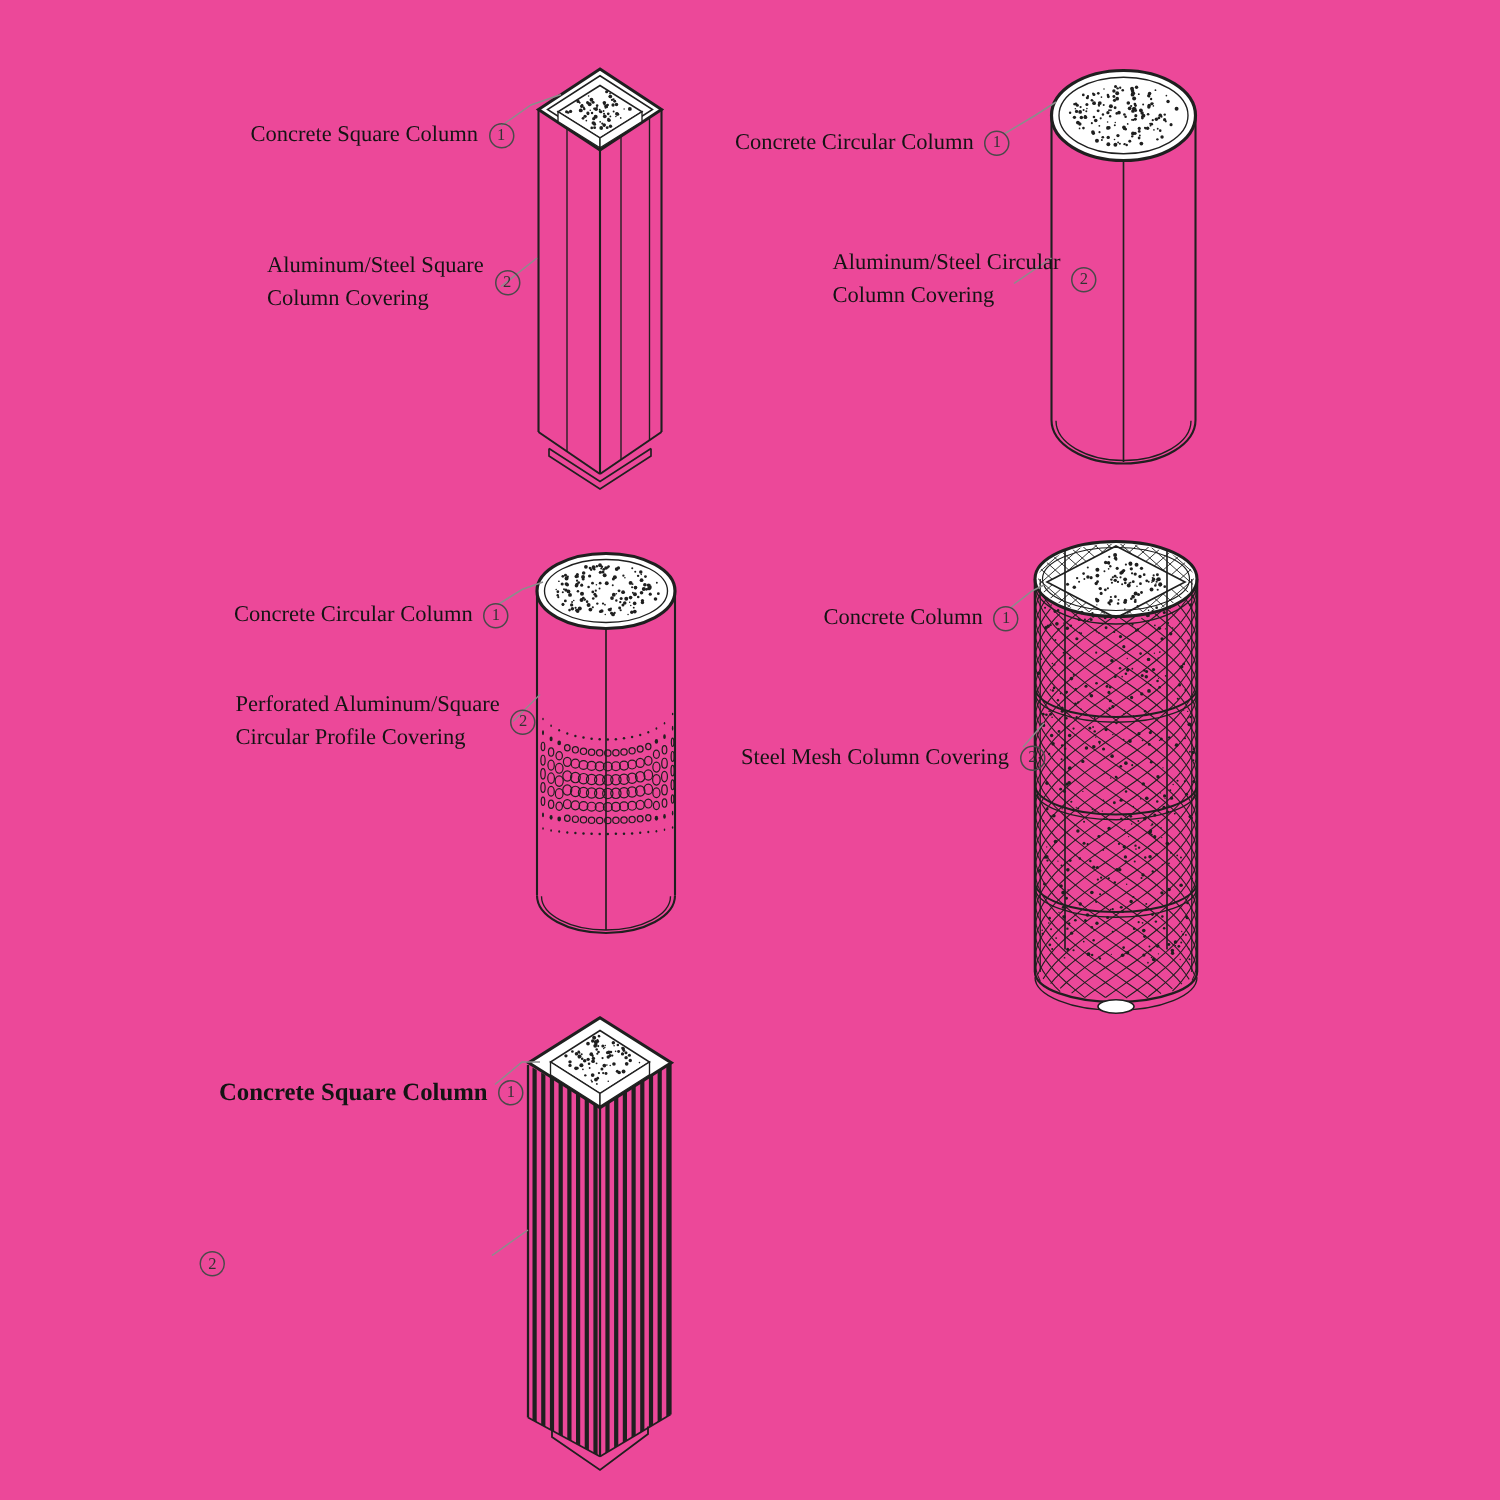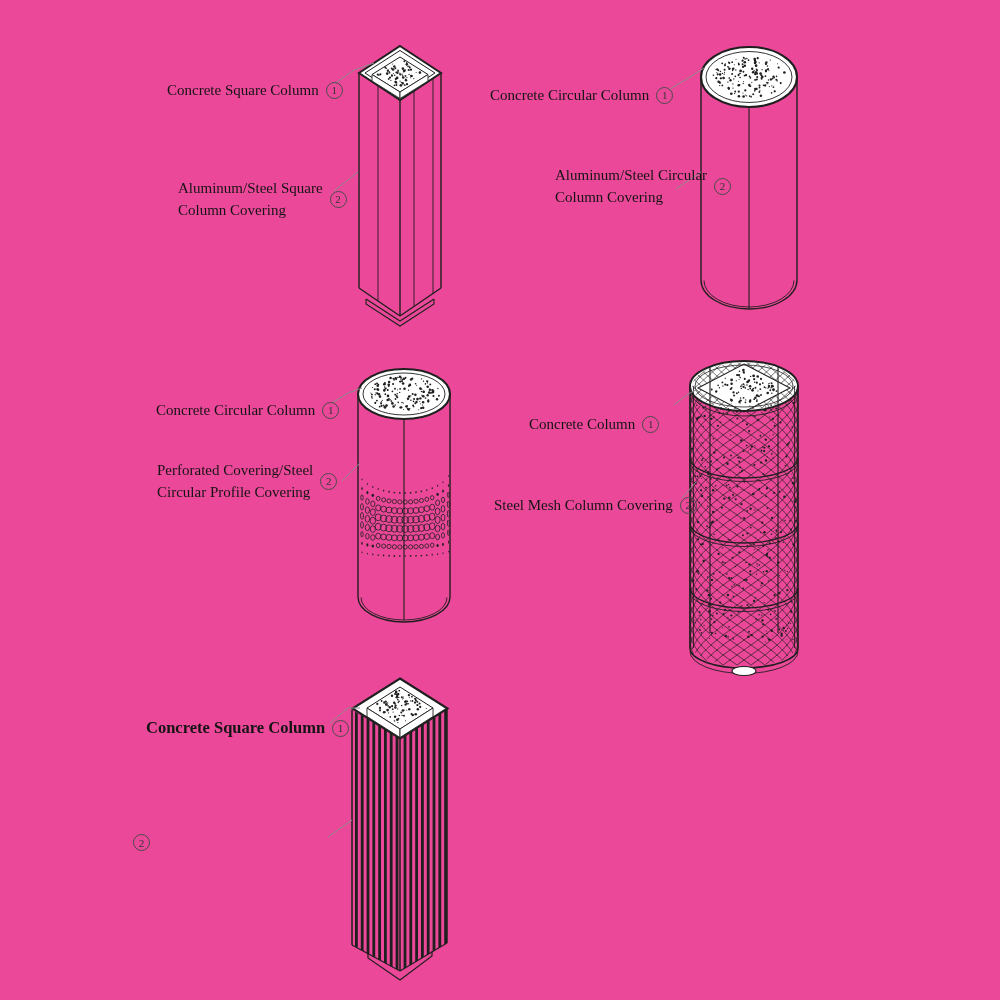--- a/index.html
+++ b/index.html
@@ -1360,21 +1360,21 @@
       <polyline points="330,723 348,708 360,708" fill="none" stroke="#8c8c8c" stroke-width="1"></polyline>
       <polyline points="328,837 352,820" fill="none" stroke="#8c8c8c" stroke-width="1"></polyline>
     </svg>
 
   <div class="callout" style="left: 167px; top: 79px; color: rgb(20, 20, 20);">
     <div class="lines">
         <span>Concrete Square Column</span>
       </div>
     <span class="badge">1</span>
   </div>
-  <div class="callout" style="left: 178px; top: 177px; color: rgb(20, 20, 20);">
+  <div class="callout" style="left: 178px; top: 166px; color: rgb(20, 20, 20);">
     <div class="lines">
       <span>Aluminum/Steel Square</span>
       <span>Column Covering</span>
     </div>
     <span class="badge">2</span>
   </div>
 
   <div class="callout" style="left: 490px; top: 84px; color: rgb(20, 20, 20);">
     <div class="lines">
         <span>Concrete Circular Column</span>
@@ -1390,27 +1390,27 @@
   </div>
 
   <div class="callout" style="left: 156px; top: 399px; color: rgb(20, 20, 20);">
     <div class="lines">
         <span>Concrete Circular Column</span>
       </div>
     <span class="badge">1</span>
   </div>
   <div class="callout" style="left: 157px; top: 459px; color: rgb(20, 20, 20);">
     <div class="lines">
-      <span>Perforated Covering/Steel</span>
+      <span>Perforated Aluminum/Square</span>
       <span>Circular Profile Covering</span>
     </div>
     <span class="badge">2</span>
   </div>
 
-  <div class="callout" style="left: 529px; top: 401px; color: rgb(20, 20, 20); margin-top: 12px;">
+  <div class="callout" style="left: 549px; top: 401px; color: rgb(20, 20, 20);">
     <div class="lines">
         <span>Concrete Column</span>
       </div>
     <span class="badge">1</span>
   </div>
   <div class="callout" style="left: 494px; top: 494px; color: rgb(20, 20, 20); text-align: center;">
     <div class="lines">
         <span>Steel Mesh Column Covering</span>
       </div>
     <span class="badge">2</span>

